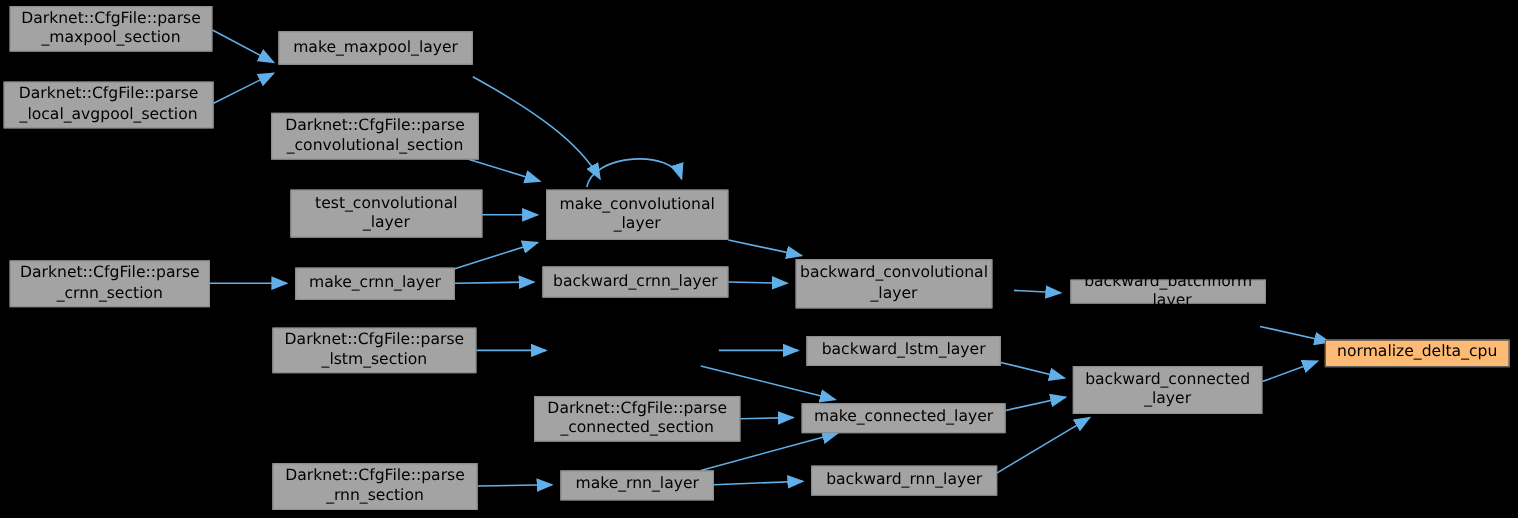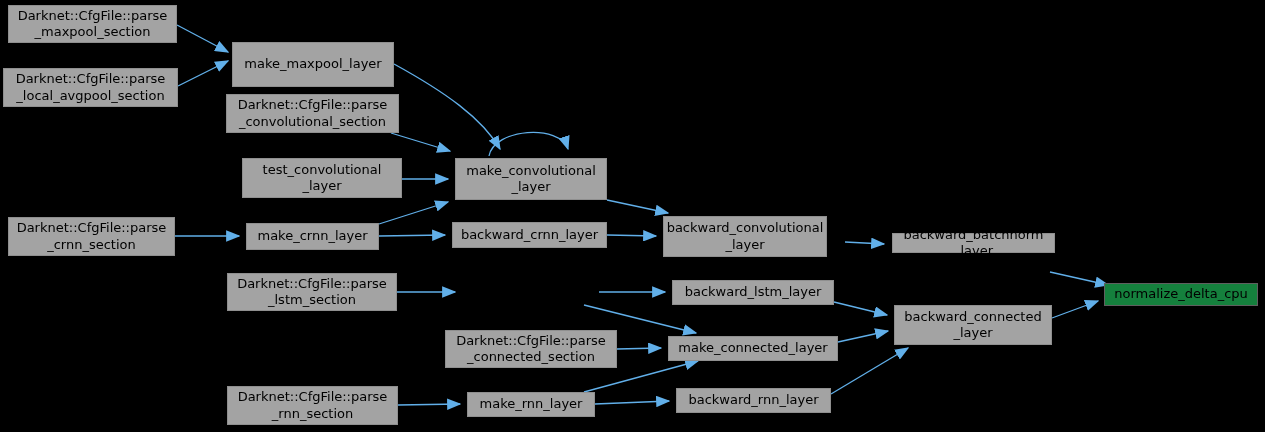--- a/index.html
+++ b/index.html
@@ -18,21 +18,21 @@
     color:#000000;
     font-size:13px;
     line-height:1.25;
     display:flex;align-items:center;justify-content:center;
     text-align:center;
     white-space:pre-line;
     box-sizing:border-box;
     cursor:pointer;
   }
   .node.highlight{
-    background:#15803d;
+    background:#fdba74;
     border:1.5px solid #5f5f5f;
     cursor:default;
   }
 </style>
 </head>
 <body>
 
 <div class="canvas">
 
   <svg class="edges" viewBox="0 0 1265 432" fill="none" stroke="#61afe9" stroke-width="1.3">
@@ -66,21 +66,21 @@
     <path d="M831,394 L908,348" marker-end="url(#arrow)"></path>
     <path d="M1052,318 L1098,301" marker-end="url(#arrow)"></path>
   </svg>
 
   <div class="node" style="left:8px;top:5px;width:169px;height:38px;">Darknet::CfgFile::parse
 _maxpool_section</div>
 
   <div class="node" style="left:3px;top:68px;width:175px;height:39px;">Darknet::CfgFile::parse
 _local_avgpool_section</div>
 
-  <div class="node" style="left:232px;top:42px;width:162px;height:45px;">make_maxpool_layer</div>
+  <div class="node" style="left:232px;top:26px;width:162px;height:28px;">make_maxpool_layer</div>
 
   <div class="node" style="left:226px;top:94px;width:173px;height:39px;">Darknet::CfgFile::parse
 _convolutional_section</div>
 
   <div class="node" style="left:242px;top:158px;width:160px;height:40px;">test_convolutional
 _layer</div>
 
   <div class="node" style="left:455px;top:158px;width:152px;height:42px;">make_convolutional
 _layer</div>
 

